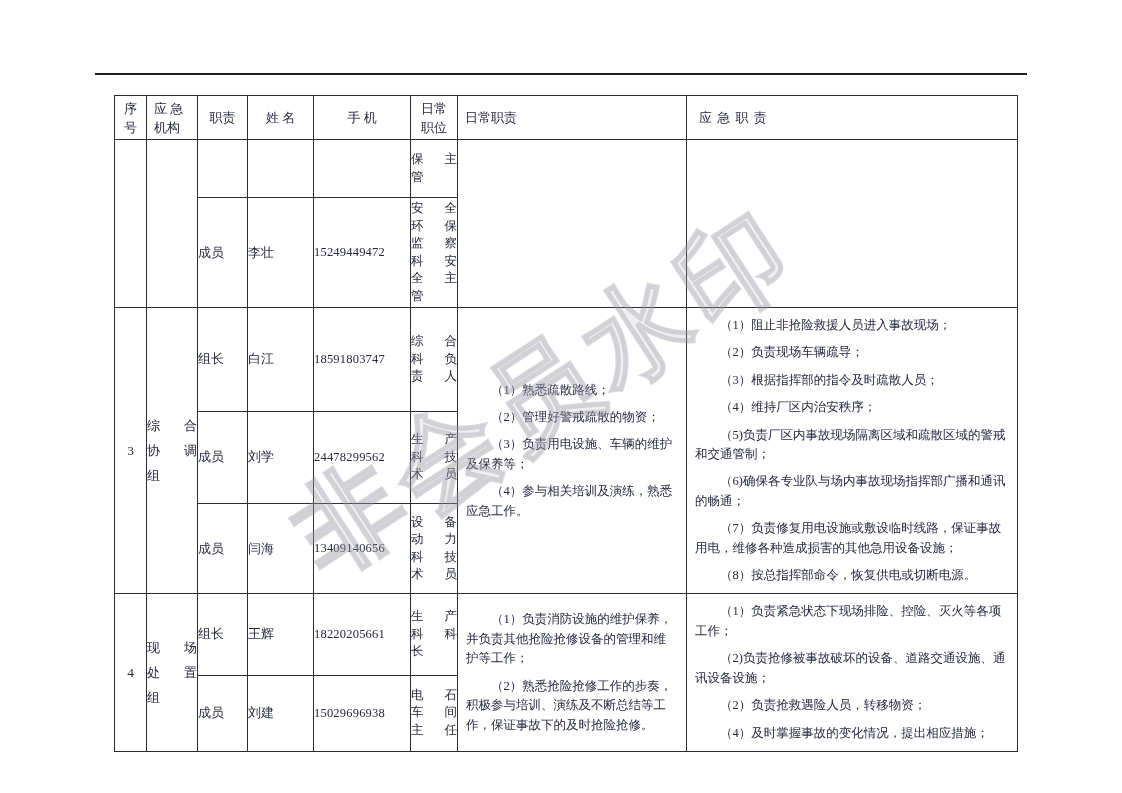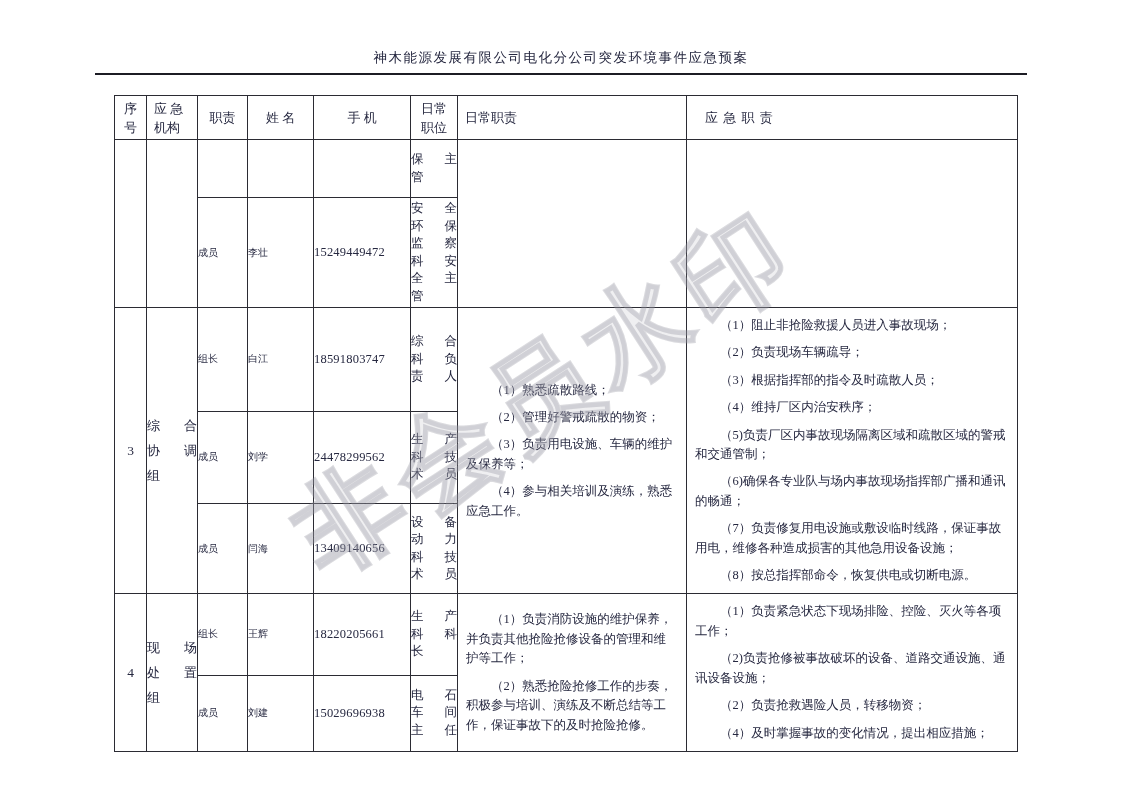--- a/index.html
+++ b/index.html
@@ -44,39 +44,38 @@
   .roster th,.roster td{
     border:1px solid #2b2b33;
     padding:0;vertical-align:middle;
     font-weight:normal;overflow:hidden;
     word-break:break-all;
   }
   .roster th{
     font-size:13px;line-height:19px;text-align:center;white-space:pre-line;
   }
   .roster th.th-left{text-align:left;padding-left:7px;}
-  .roster th.th-emerg{text-align:left;padding-left:18px;letter-spacing:1px;}
+  .roster th.th-emerg{text-align:left;padding-left:12px;letter-spacing:1px;}
   .c-seq{text-align:center;font-size:13.5px;}
-  .c-role,.c-name{padding-left:8px;font-size:10px;text-align:left;margin-left:44px;}
+  .c-role,.c-name{padding-left:8px;font-size:13px;text-align:left;margin-left:44px;}
   .c-phone{padding-left:6px;font-size:12.5px;text-align:left;letter-spacing:0.2px;}
   .c-org{padding:0 9px;font-size:13px;}
   .c-org .jline{line-height:25px;display:flex;justify-content:space-between;}
   .c-pos{padding:0 7px;font-size:12.5px;}
   .c-pos .jline{line-height:17.5px;display:flex;justify-content:space-between;}
   .c-duty{padding:1px 5px;font-size:12.5px;vertical-align:middle;text-align:left;}
   .c-duty p{margin:8px;text-indent:2em;line-height:19.4px;}
 </style>
 </head>
 <body>
 
 <div class="page">
 
   <div class="watermark">非会员水印</div>
 
-  <div class="doc-title">神木能源发展有限公司电化分公司突发环境事件应急预案</div>
   <div class="header-rule"></div>
 
   <table class="roster" id="roster-table">
     <colgroup>
       <col style="width:32px">
         <col style="width:51px">
         <col style="width:50px">
         <col style="width:66px">
       <col style="width:97px">
         <col style="width:47px">

